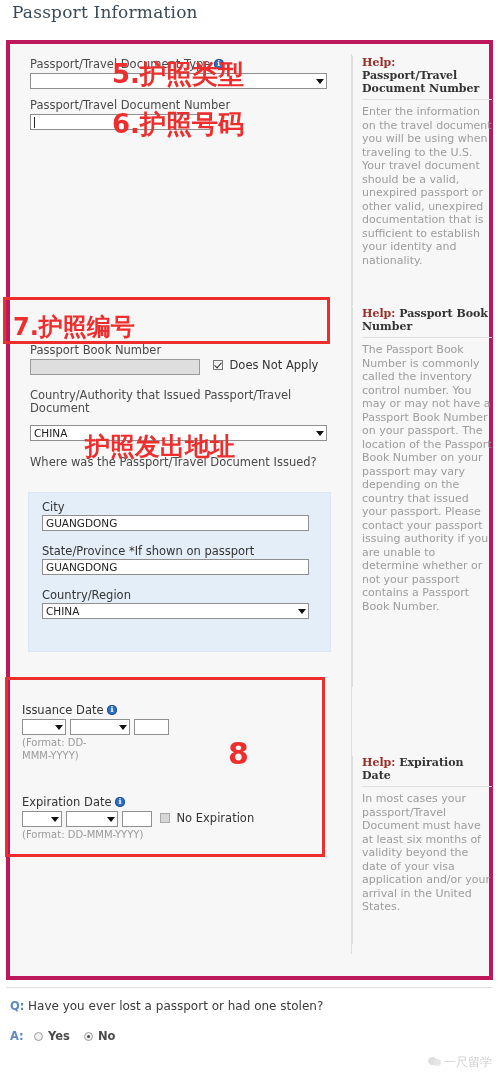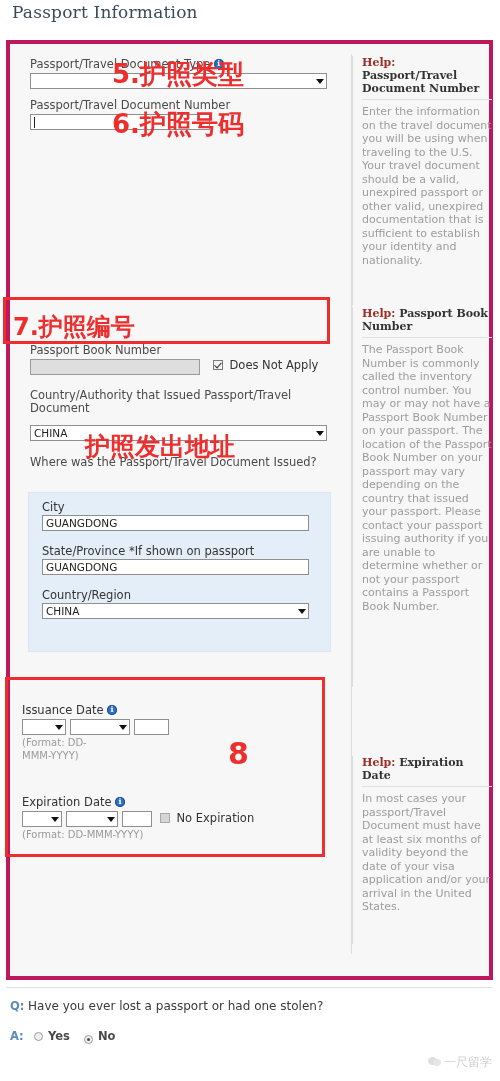--- a/index.html
+++ b/index.html
@@ -308,21 +308,21 @@
   <div style="display:flex;align-items:flex-start;">
     <span class="q-mark" style="width:18px;flex:0 0 18px;padding-top:1px;">Q:</span>
     <span class="qtext" style="display:block;width:300px;">Have you ever lost a passport or had one stolen?</span>
   </div>
   <div style="display:flex;align-items:center;margin-top:14px;">
     <span class="q-mark" style="width:18px;flex:0 0 18px;">A:</span>
     <span style="display:inline-flex;align-items:center;margin-left:6px;">
       <span class="radio"></span>
       <span class="qtext" style="margin-left:5px;font-size:11.5px;font-weight:bold;color:#4a4a4a;">Yes</span>
     </span>
-    <span style="display:inline-flex;align-items:flex-end;margin-left:14px;">
+    <span style="display:inline-flex;align-items:center;margin-left:14px;">
       <span class="radio on"></span>
       <span class="qtext" style="margin-left:5px;font-size:11.5px;font-weight:bold;color:#4a4a4a;">No</span>
     </span>
   </div>
 </div>
 
 <div class="watermark">
   <span class="wm-ico"><i class="a"></i><i class="b"></i></span><span>一尺留学</span>
 </div>
 

